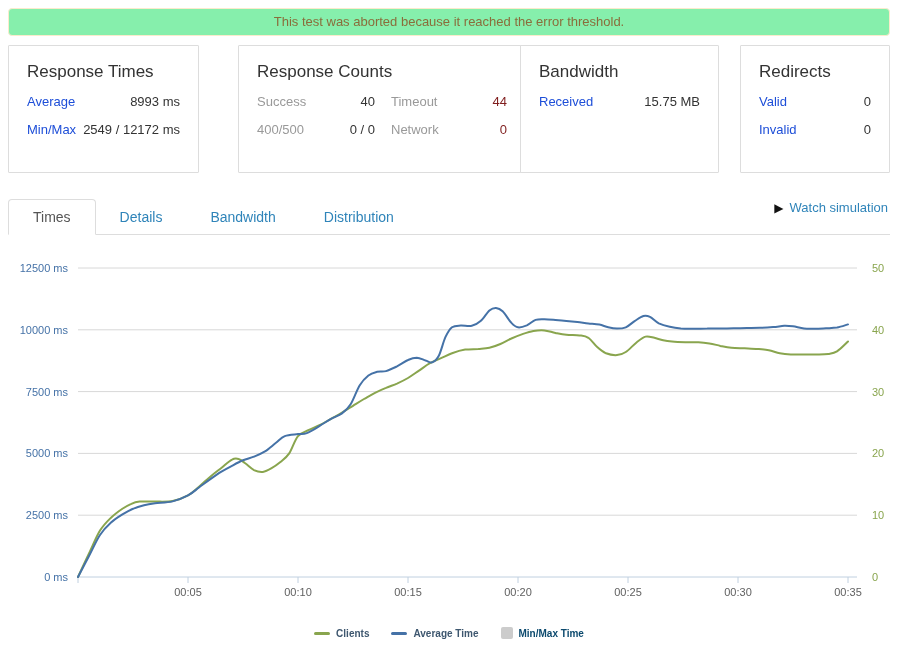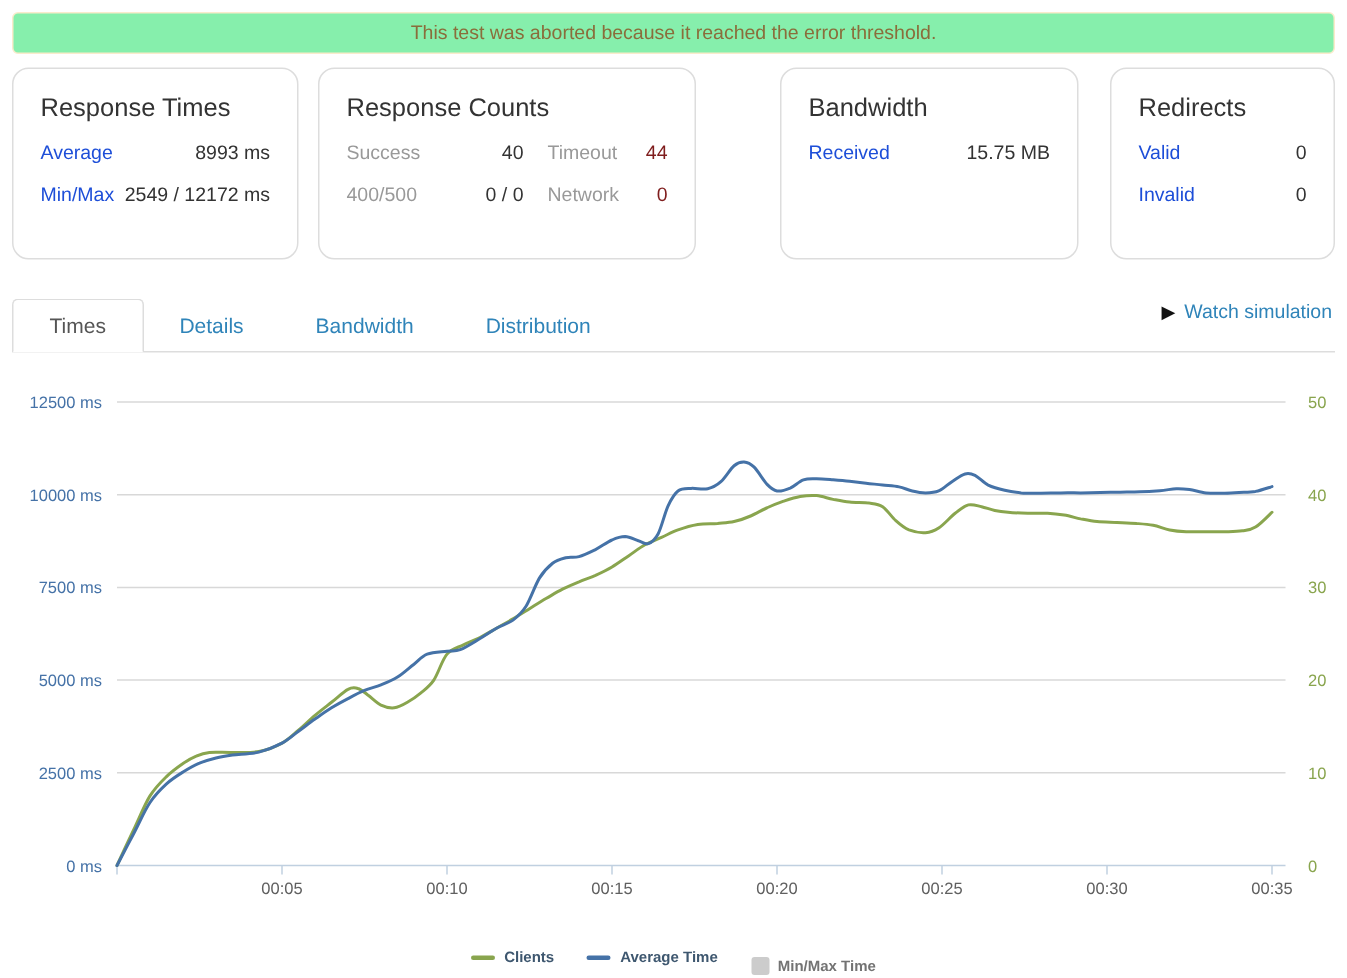--- a/index.html
+++ b/index.html
@@ -6,21 +6,21 @@
   #app{position:relative;width:898px;height:652px;background:#fff;
        font-family:"Liberation Sans",sans-serif;overflow:hidden;}
 
   
   .banner{position:absolute;left:8px;right:8px;top:8px;height:26px;
     background:#86efac;border:1px solid #faebcc;border-radius:4px;
     color:#8a6d3b;font-size:13px;line-height:26px;text-align:center;}
 
   
   .card{position:absolute;top:45px;height:128px;background:#fff;
-    border:1px solid #ddd;border-radius:11px;box-sizing:border-box;}
+    border:1px solid #ddd;border-radius:1px;box-sizing:border-box;}
   .card-title{padding:16px 18px 12px 18px;font-size:17px;color:#333;}
   .card-row{display:flex;justify-content:space-between;align-items:baseline;
     padding:0 18px;margin-bottom:13px;font-size:13px;}
   .card-label{color:#1d4ed8;}
   .card-value{color:#333;text-align:right;}
   .card-row4{display:flex;align-items:flex-end;padding:0 18px;margin-bottom:13px;font-size:13px;}
   .card-row4 .l1{color:#999;width:62px;}
   .card-row4 .v1{color:#333;width:56px;text-align:right;}
   .card-row4 .l2{color:#999;width:62px;margin-left:16px;}
   .card-row4 .v2{color:#7f1d1d;flex:1;text-align:right;}
@@ -35,21 +35,21 @@
     font-size:13px;color:#2f84b9;cursor:pointer;}
   .watch .play{color:#111;font-size:12px;margin-right:6px;}
 
   
   #chart-svg{position:absolute;left:0;top:0;width:898px;height:652px;pointer-events:none;}
   .legend{position:absolute;left:0;right:0;top:627px;display:flex;
     justify-content:center;align-items:center;gap:22px;font-size:10px;font-weight:bold;color:#3E576F;}
   .legend-item{display:flex;align-items:center;gap:6px;cursor:pointer;}
   .swatch-line{display:inline-block;width:16px;height:3px;border-radius:2px;}
   .swatch-square{display:inline-block;width:12px;height:12px;border-radius:2px;}
-  .legend-item.disabled{color:#737373;margin-top:11px;}
+  .legend-item.disabled{color:#0c4a6e;}
 </style>
 </head>
 <body>
 
 <div id="app">
 
   <div class="banner">
     <span>This test was aborted because it reached the error threshold.</span>
   </div>
 
@@ -58,21 +58,21 @@
     <div class="card-row">
       <span class="card-label">Average</span>
       <span class="card-value">8993 ms</span>
     </div>
     <div class="card-row">
       <span class="card-label">Min/Max</span>
       <span class="card-value">2549 / 12172 ms</span>
     </div>
   </div>
 
-  <div class="card" style="left:212px;width:252px;">
+  <div class="card" style="left:238px;width:288px;">
     <div class="card-title">Response Counts</div>
     <div class="card-row4">
       <span class="l1">Success</span>
       <span class="v1">40</span>
       <span class="l2">Timeout</span>
       <span class="v2">44</span>
     </div>
     <div class="card-row4">
       <span class="l1">400/500</span>
       <span class="v1">0 / 0</span>

